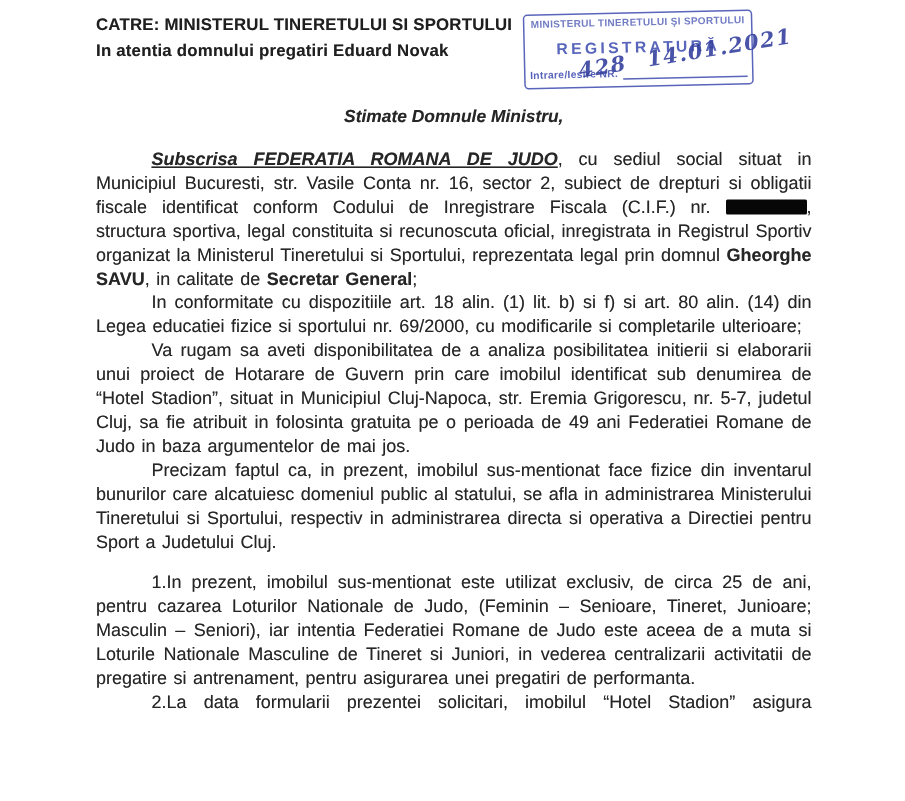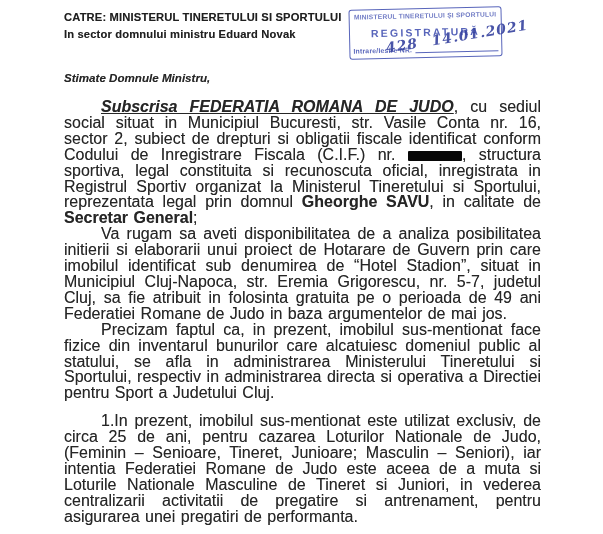--- a/index.html
+++ b/index.html
@@ -93,30 +93,31 @@
     font-size: 14px;
     letter-spacing: 1px;
     color: var(--hand-ink, #36429f);
     white-space: nowrap;
     opacity: 0.9;
   }
   .handwriting .hw-number { margin-right: 14px; }
   
   .salutation {
     margin-top: 27px;
+    text-align: center;
     font-weight: bold;
     font-style: italic;
     font-size: 11.6px;
     line-height: 16px;
   }
   
   .body-text { margin-top: 13px; }
   .body-text p {
     margin: 0;
-    font-size: 16px;
+    font-size: 12px;
     line-height: 15.9px;
     text-align: justify;
     text-indent: 37px;
     word-spacing: 1px;
   }
   p.gap-before { margin-top: 12px; }
   p.cutoff { text-align-last: justify; }
   .p1-lead {
     font-weight: bold;
     font-style: italic;
@@ -132,21 +133,21 @@
     border-radius: 1px;
   }
 </style>
 </head>
 <body>
 
 <div class="page">
 
   <div class="letter-header">
     <div>CATRE: MINISTERUL TINERETULUI SI SPORTULUI</div>
-    <div>In sector domnului ministru Eduard Novak</div>
+    <div>In atentia domnului pregatiri Eduard Novak</div>
   </div>
 
   <div class="stamp">
     <div class="stamp-border">
       <div class="stamp-org">MINISTERUL TINERETULUI ŞI SPORTULUI</div>
       <div class="stamp-title">REGISTRATURĂ</div>
       <div class="stamp-entry">
         <span>Intrare/Iesire NR.</span>
         <span class="stamp-entry-underline"></span>
       </div>
@@ -155,23 +156,25 @@
       <span class="hw-number">428</span><span>14.01.2021</span>
     </div>
   </div>
 
   <div class="salutation">Stimate Domnule Ministru,</div>
 
   <div class="body-text">
 
     <p><span class="p1-lead">Subscrisa FEDERATIA ROMANA DE JUDO</span><span>, cu sediul social situat in Municipiul Bucuresti, str. Vasile Conta nr. 16, sector 2, subiect de drepturi si obligatii fiscale identificat conform Codului de Inregistrare Fiscala (C.I.F.) nr. </span><span class="redacted-box"></span><span>, structura sportiva, legal constituita si recunoscuta oficial, inregistrata in Registrul Sportiv organizat la Ministerul Tineretului si Sportului, reprezentata legal prin domnul </span><span class="bold">Gheorghe SAVU</span><span>, in calitate de </span><span class="bold">Secretar General</span><span>;</span></p>
 
+    <p>In conformitate cu dispozitiile art. 18 alin. (1) lit. b) si f) si art. 80 alin. (14) din Legea educatiei fizice si sportului nr. 69/2000, cu modificarile si completarile ulterioare;</p>
 
     <p>Va rugam sa aveti disponibilitatea de a analiza posibilitatea initierii si elaborarii unui proiect de Hotarare de Guvern prin care imobilul identificat sub denumirea de “Hotel Stadion”, situat in Municipiul Cluj-Napoca, str. Eremia Grigorescu, nr. 5-7, judetul Cluj, sa fie atribuit in folosinta gratuita pe o perioada de 49 ani Federatiei Romane de Judo in baza argumentelor de mai jos.</p>
 
     <p>Precizam faptul ca, in prezent, imobilul sus-mentionat face fizice din inventarul bunurilor care alcatuiesc domeniul public al statului, se afla in administrarea Ministerului Tineretului si Sportului, respectiv in administrarea directa si operativa a Directiei pentru Sport a Judetului Cluj.</p>
 
 
     <p class="gap-before">1.In prezent, imobilul sus-mentionat este utilizat exclusiv, de circa 25 de ani, pentru cazarea Loturilor Nationale de Judo, (Feminin – Senioare, Tineret, Junioare; Masculin – Seniori), iar intentia Federatiei Romane de Judo este aceea de a muta si Loturile Nationale Masculine de Tineret si Juniori, in vederea centralizarii activitatii de pregatire si antrenament, pentru asigurarea unei pregatiri de performanta.</p>
 
+    <p class="cutoff">2.La data formularii prezentei solicitari, imobilul “Hotel Stadion” asigura</p>
 
   </div>
 </div>
 
 </body></html>

